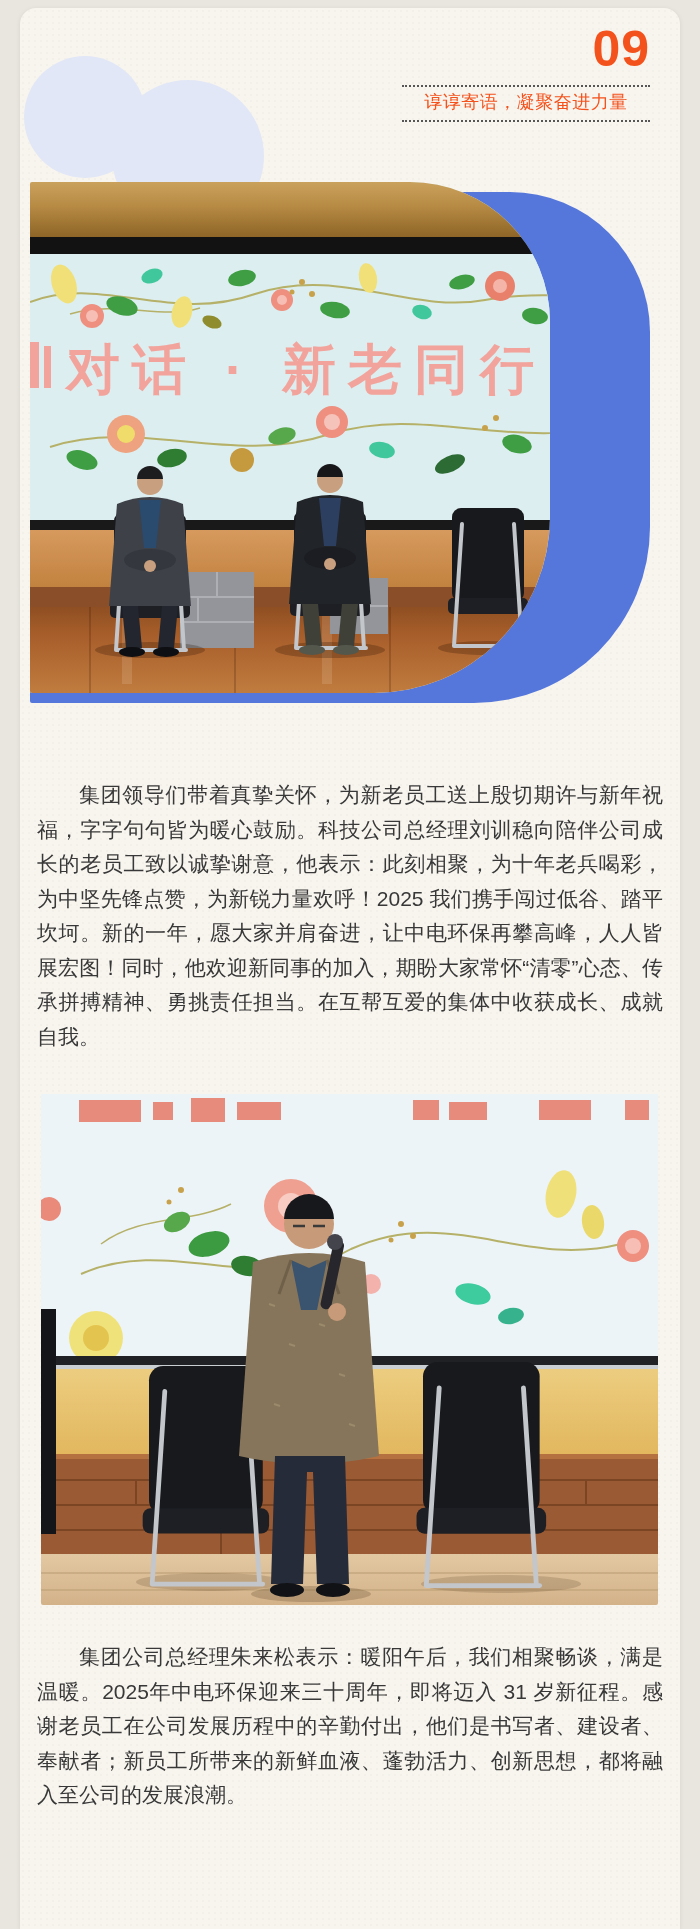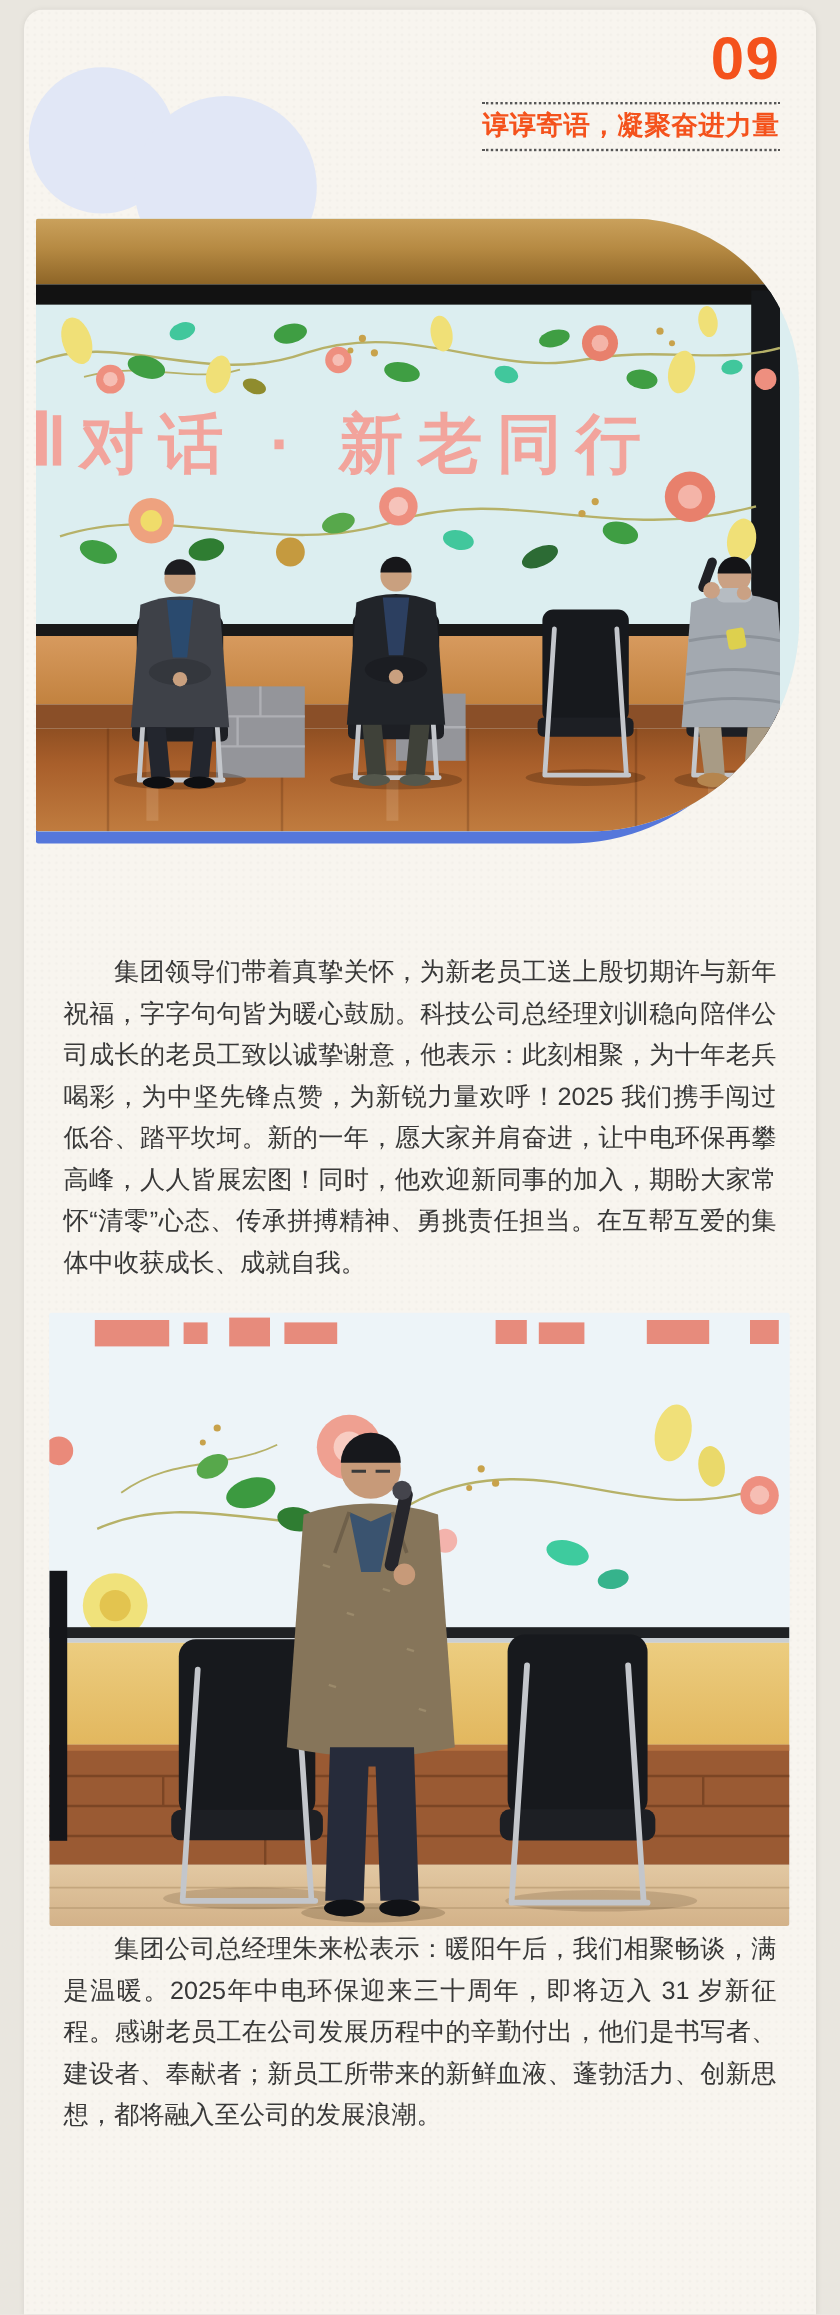--- a/index.html
+++ b/index.html
@@ -15,35 +15,35 @@
   .cloud{position:absolute;left:24px;top:48px;width:240px;height:140px;}
   .cloud::before{content:"";position:absolute;left:0;top:8px;width:122px;height:122px;
         border-radius:50%;background:var(--cloud-color,#e1e7f6);}
   .cloud::after{content:"";position:absolute;right:0;top:32px;width:152px;height:152px;
         border-radius:50%;background:var(--cloud-color,#e1e7f6);}
   .sec-head{position:absolute;top:24px;right:50px;width:248px;text-align:right;}
   .sec-num{font-size:50px;line-height:1;font-weight:800;letter-spacing:1px;
         color:var(--accent-orange,#f4521c);}
   .sec-title{margin-top:11px;border-top:2px dotted var(--dotted-color,#565656);
         border-bottom:2px dotted var(--dotted-color,#565656);
-        padding:6px 0 7px;font-size:22px;line-height:1.1;font-weight:700;
-        letter-spacing:0.5px;text-align:left;white-space:nowrap;
+        padding:6px 0 7px;font-size:18px;line-height:1.1;font-weight:400;
+        letter-spacing:0.5px;text-align:center;white-space:nowrap;
         color:var(--accent-orange,#f4521c);}
   .photo1-backing{position:absolute;left:30px;top:192px;width:620px;height:511px;
         background:var(--accent-blue,#5577db);border-radius:2px 140px 176px 2px;}
-  .photo1{position:absolute;left:30px;top:182px;width:636px;height:511px;margin:0;
+  .photo1{position:absolute;left:30px;top:182px;width:520px;height:511px;margin:0;
         overflow:hidden;border-radius:2px 140px 176px 2px;background:#dceef0;}
   .photo2{position:absolute;left:41px;top:1094px;width:617px;height:511px;margin:0;
         overflow:hidden;border-radius:2px;background:#edf4f8;}
   .photo1 svg,.photo2 svg{display:block;}
   .text-block{position:absolute;left:37px;width:626px;color:#383838;
         font-size:21px;line-height:34.5px;text-align:justify;}
-  .text-block p{margin:16px;text-indent:2em;}
+  .text-block p{margin:0;text-indent:2em;}
   #tb1{top:778px;}
-  #tb2{top:1592px;}
+  #tb2{top:1640px;}
 </style>
 </head>
 <body>
 
 <div class="page">
   <div class="card"></div>
   <div class="cloud"></div>
 
   <div class="sec-head">
     <div class="sec-num">09</div>

